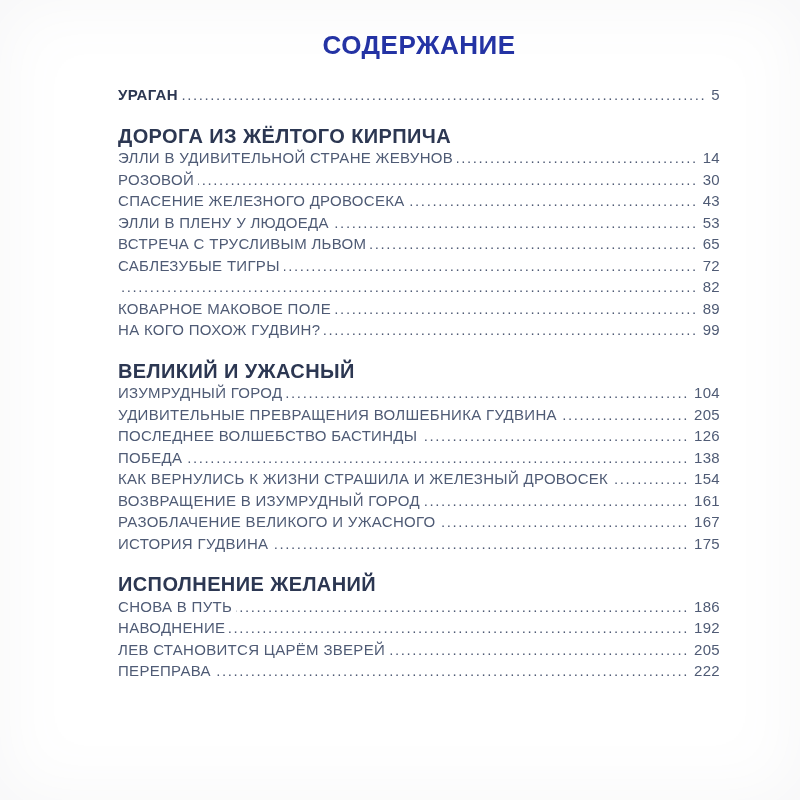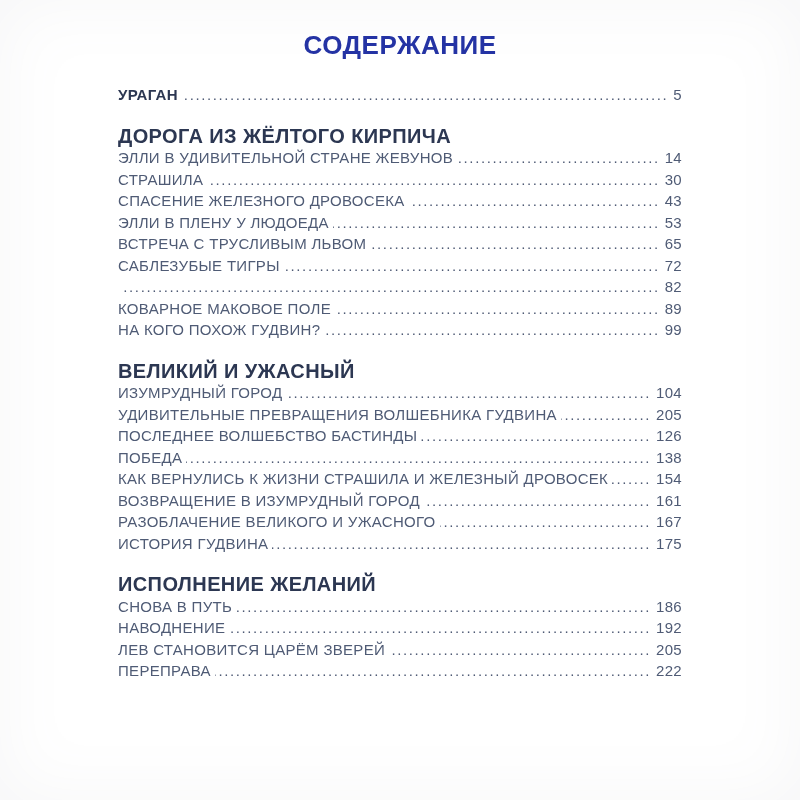--- a/index.html
+++ b/index.html
@@ -5,21 +5,21 @@
   html, body {
     margin: 0;
     padding: 0;
     background: #ffffff;
   }
   .page {
     position: relative;
     width: 800px;
     height: 800px;
     box-sizing: border-box;
-    padding: 30px 118px 40px 118px;
+    padding: 30px 80px 40px 118px;
     background: #ffffff;
     box-shadow: inset 0 0 70px rgba(130,130,135,0.07);
     font-family: "Liberation Sans", "DejaVu Sans", sans-serif;
     overflow: hidden;
   }
   .page-title {
     margin: 0 0 24px 0;
     text-align: center;
     font-size: 26px;
     line-height: 30px;
@@ -88,21 +88,21 @@
         <span class="num">5</span>
       </div>
       <div class="section">
         <div class="section-header">ДОРОГА ИЗ ЖЁЛТОГО КИРПИЧА</div>
         <div class="row">
           <span class="label">ЭЛЛИ В УДИВИТЕЛЬНОЙ СТРАНЕ ЖЕВУНОВ</span>
           <span class="dots"></span>
           <span class="num">14</span>
         </div>
         <div class="row">
-          <span class="label">СТРАШИЛА</span>
+          <span class="label">РОЗОВОЙ</span>
           <span class="dots"></span>
           <span class="num">30</span>
         </div>
         <div class="row">
           <span class="label">СПАСЕНИЕ ЖЕЛЕЗНОГО ДРОВОСЕКА</span>
           <span class="dots"></span>
           <span class="num">43</span>
         </div>
         <div class="row">
           <span class="label">ЭЛЛИ В ПЛЕНУ У ЛЮДОЕДА</span>

